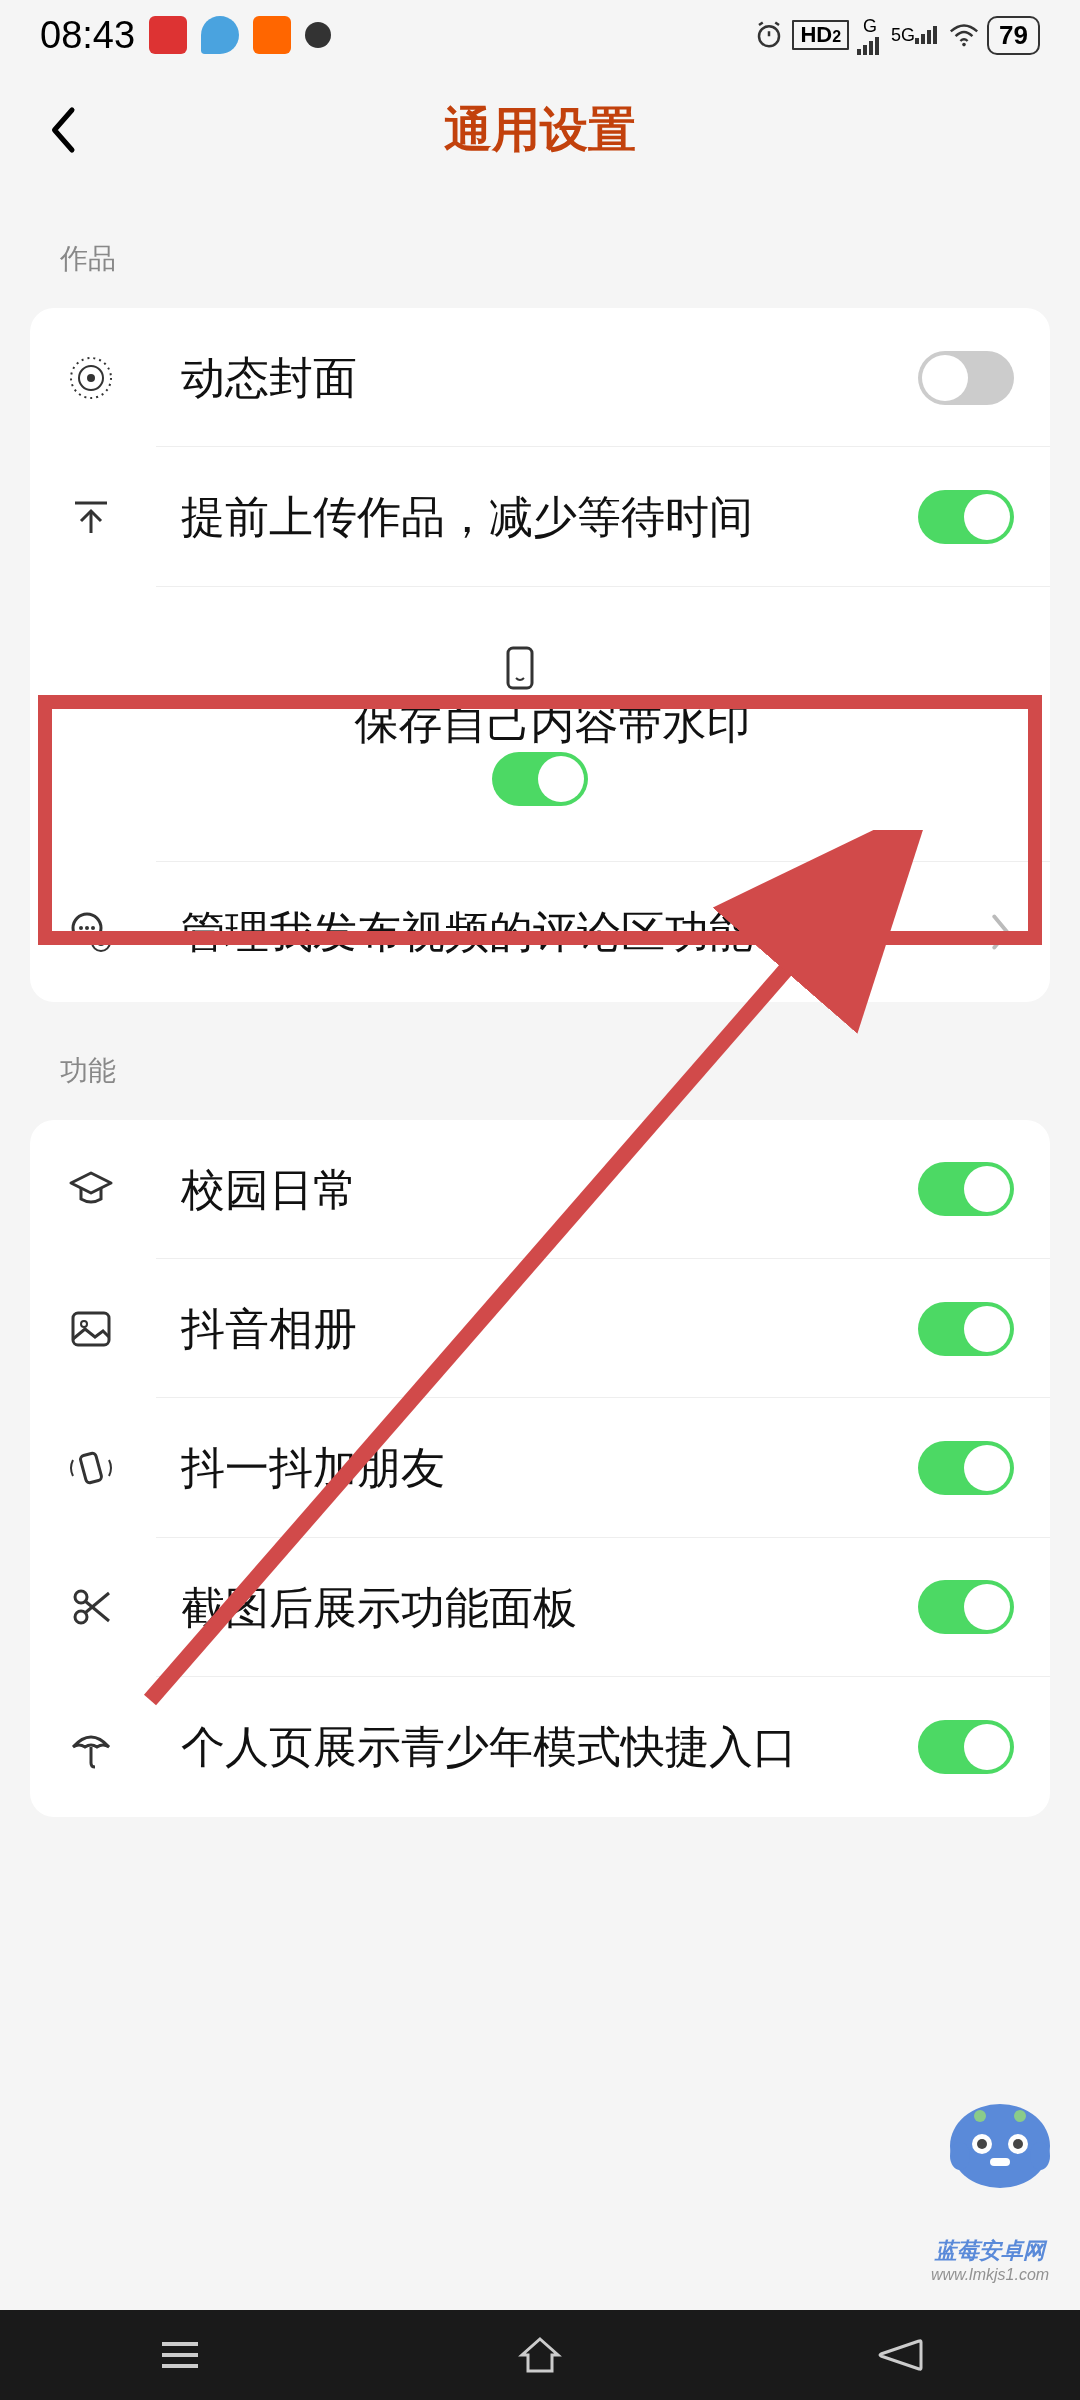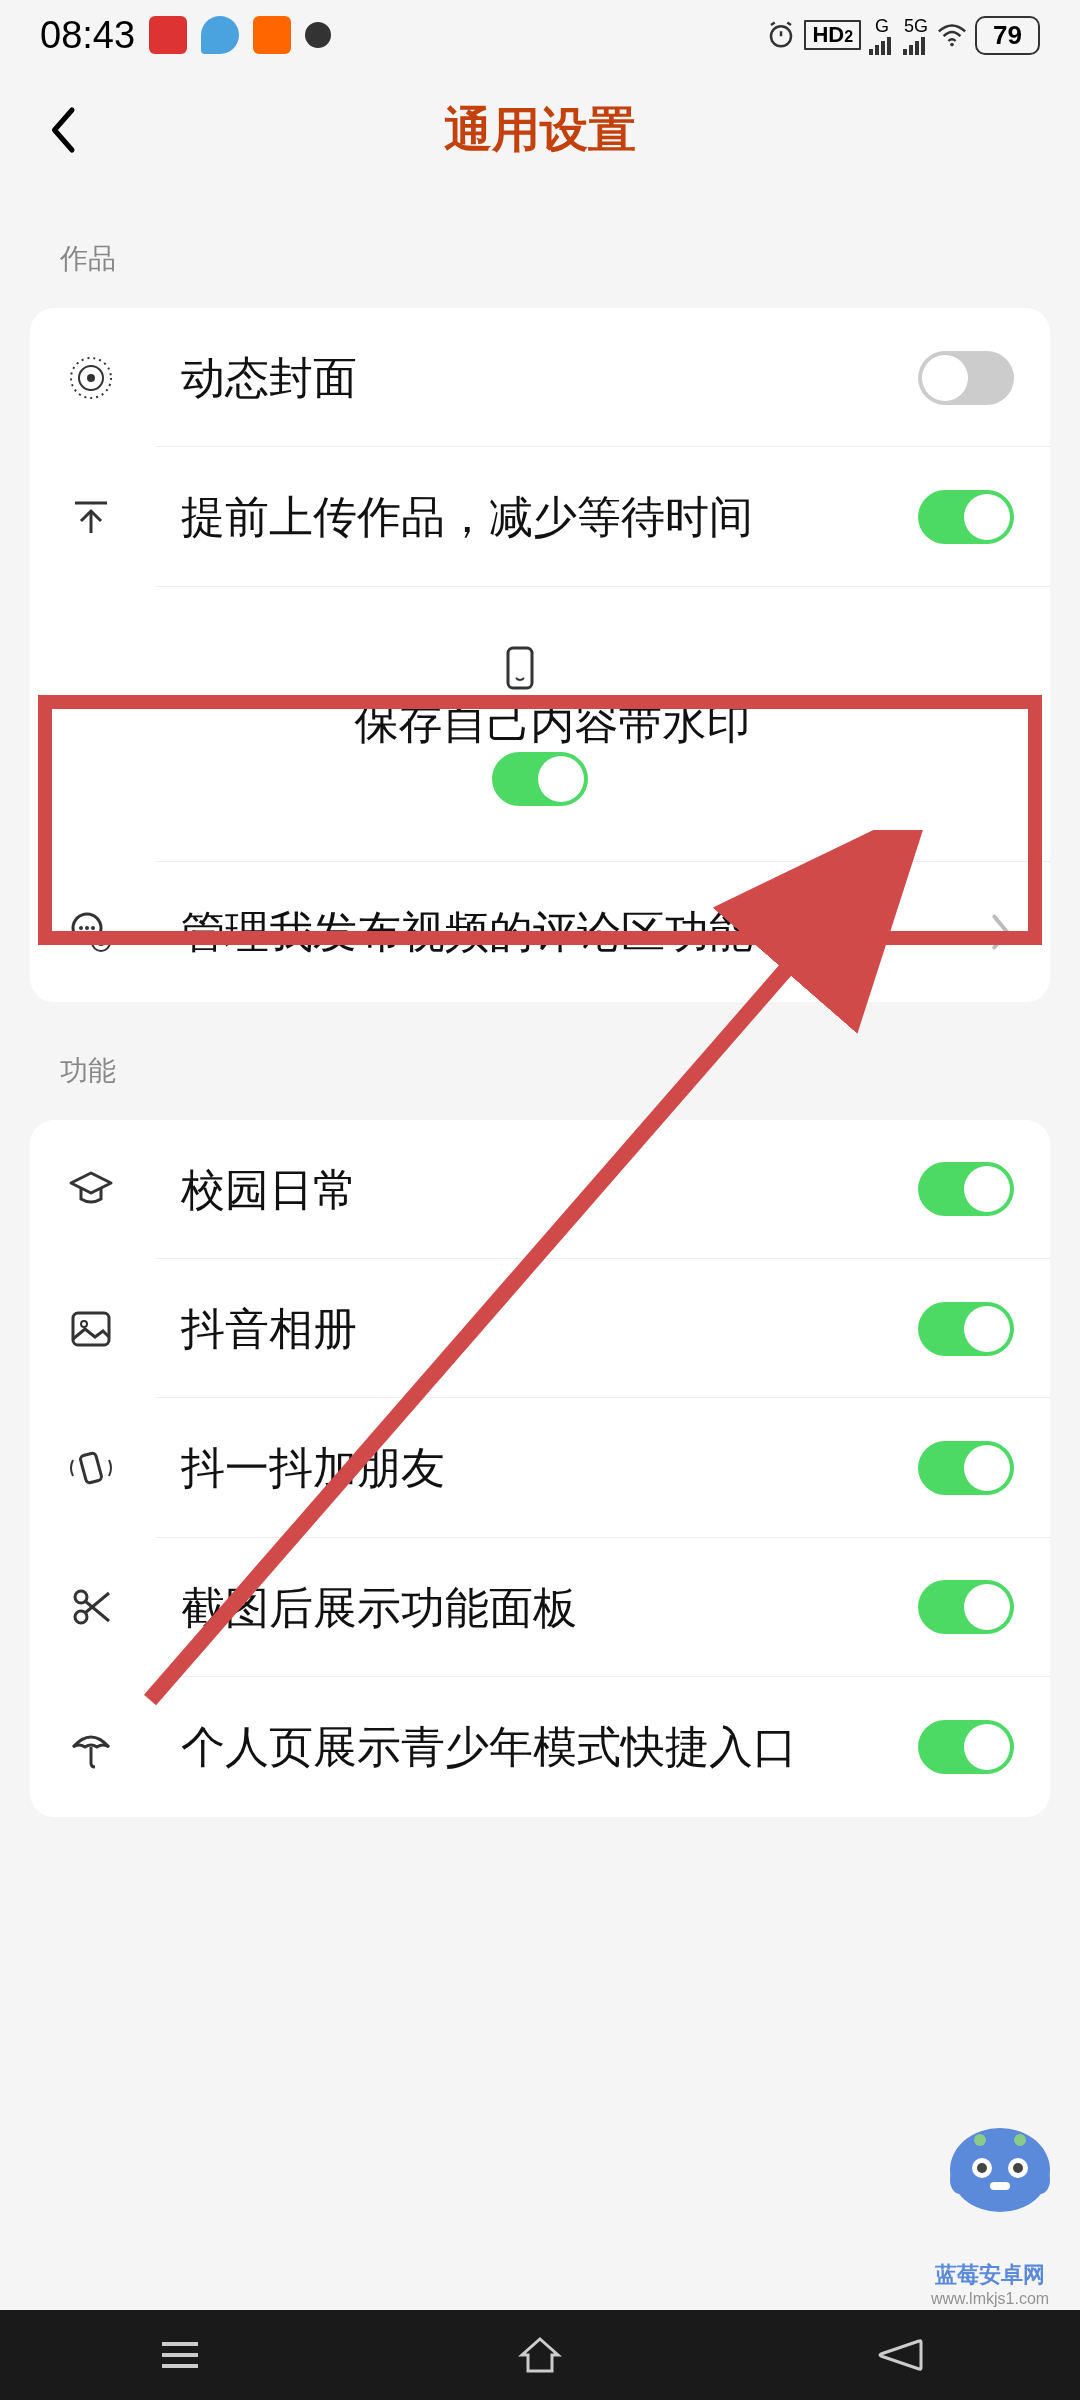--- a/index.html
+++ b/index.html
@@ -25,21 +25,21 @@
     .status-right { display: flex; align-items: center; gap: 8px; }
     .status-time { font-size: 38px; font-weight: 400; }
     .app-icon { width: 38px; height: 38px; border-radius: 6px; }
     .app-red { background: #d33; }
     .app-blue { background: #4aa3df; border-radius: 50% 50% 50% 10%; }
     .app-orange { background: #f60; }
     .dot-icon { width: 26px; height: 26px; background: #333; border-radius: 50%; }
     .battery-pill {
       border: 2px solid #333;
       border-radius: 10px;
-      padding: 2px 16px;
+      padding: 2px 10px;
       font-size: 26px;
       font-weight: bold;
     }
     .header {
       height: 120px;
       display: flex;
       align-items: center;
       justify-content: center;
       position: relative;
       background: #f5f5f5;
@@ -135,24 +135,25 @@
       height: 90px;
       background: #1a1a1a;
       display: flex;
       justify-content: space-around;
       align-items: center;
     }
     .nav-item { color: #ccc; width: 120px; height: 50px; display:flex; align-items:center; justify-content:center; }
     .watermark {
       position: absolute;
       right: 0;
-      bottom: 92px;
+      bottom: 116px;
       width: 180px;
       opacity: 0.9;
       z-index: 60;
+      font-style: italic;
     }
     svg { display: block; }
   </style>
 </head>
 <body>
 
 <div class="status-bar">
   <div class="status-left">
     <span class="status-time">08:43</span>
     <span class="app-icon app-red"></span>
@@ -175,21 +176,21 @@
     </span>
     <span style="display:flex;flex-direction:column;align-items:center;font-size:18px;">
       <span>G</span>
       <svg width="26" height="18">
           <rect x="0" y="12" width="4" height="6" fill="#333"></rect>
           <rect x="6" y="8" width="4" height="10" fill="#333"></rect>
           <rect x="12" y="4" width="4" height="14" fill="#333"></rect>
           <rect x="18" y="0" width="4" height="18" fill="#333"></rect>
         </svg>
     </span>
-    <span style="display:flex;flex-direction:column;align-items:center;font-size:18px;">
+    <span style="display:flex;flex-direction:row;align-items:center;font-size:18px;">
       <span>5G</span>
       <svg width="26" height="18">
           <rect x="0" y="12" width="4" height="6" fill="#333"></rect>
           <rect x="6" y="8" width="4" height="10" fill="#333"></rect>
           <rect x="12" y="4" width="4" height="14" fill="#333"></rect>
           <rect x="18" y="0" width="4" height="18" fill="#333"></rect>
         </svg>
     </span>
     <span>
       <svg width="30" height="24" viewBox="0 0 24 20">

